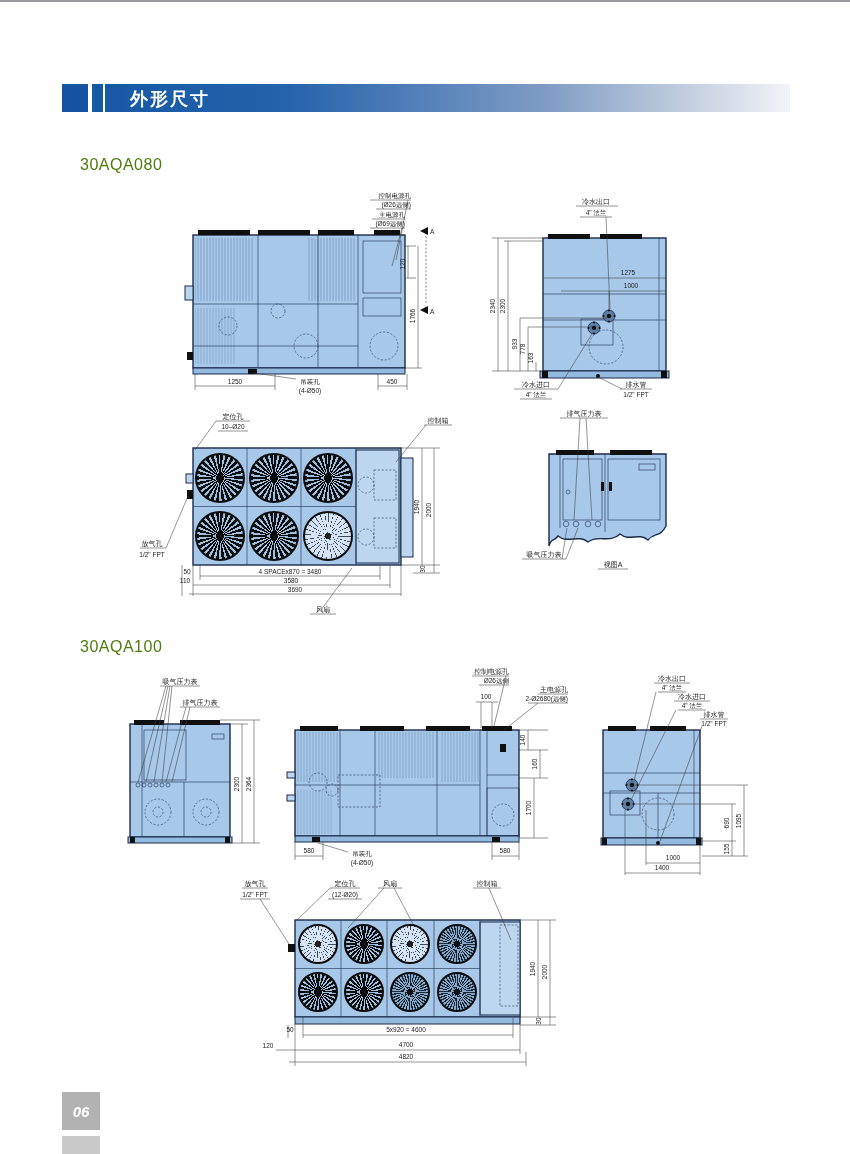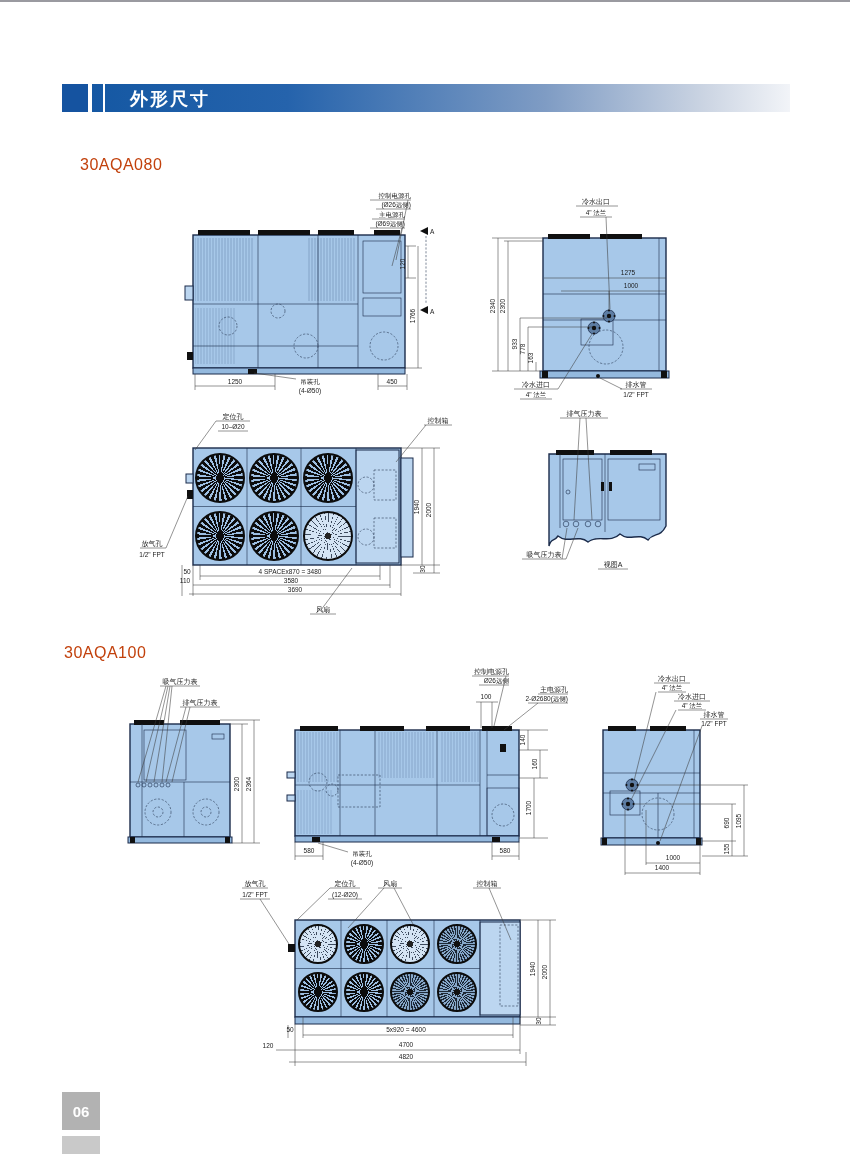--- a/index.html
+++ b/index.html
@@ -5,21 +5,21 @@
   html,body{margin:0;padding:0;}
   body{width:850px;height:1154px;background:#fff;position:relative;overflow:hidden;
        font-family:"Liberation Sans",sans-serif;}
   .topline{position:absolute;left:0;top:0;width:850px;height:2px;background:#9a9aa0;}
   
   .hdr-sq{position:absolute;left:62px;top:84px;width:26px;height:28px;background:#1553a0;}
   .hdr-bar{position:absolute;left:92px;top:84px;width:698px;height:28px;
            background:linear-gradient(90deg,#1558a3 0%,#2563ac 28%,#7f9cc4 65%,#ccd5e3 88%,#f2f4f8 100%);}
   .hdr-line{position:absolute;left:103px;top:84px;width:2px;height:28px;background:#fff;}
   .hdr-title{position:absolute;left:113px;top:87px;color:#fff;font-size:18px;font-weight:bold;letter-spacing:2px;margin-left:17px;}
-  .model{position:absolute;color:#c2410c;font-size:16px;letter-spacing:.5px;}
+  .model{position:absolute;color:#4d7c0f;font-size:16px;letter-spacing:.5px;}
   
   .dwg{position:absolute;}
   .dwg svg{display:block;overflow:visible;width:100%;height:100%;}
   .b{fill:#a7c8e9;stroke:#1b2b4a;stroke-width:1.4;}
   .b2{fill:#bcd6f0;stroke:#1b2b4a;stroke-width:1;}
   .b3{fill:#94b9de;stroke:#1b2b4a;stroke-width:1;}
   .t{stroke:#1b2b4a;stroke-width:.6;fill:none;}
   .d{stroke:#3a3a3a;stroke-width:.55;fill:none;}
   .da{stroke:#2a3a55;stroke-width:.6;fill:none;stroke-dasharray:2.2 1.6;}
   .k{fill:#101010;}
@@ -29,35 +29,35 @@
   
   .fan{position:absolute;border-radius:50%;border:2px solid #0c0c0c;box-sizing:border-box;}
   .fanD{background:radial-gradient(circle,#0c0c0c 0 4px,rgba(0,0,0,0) 4px),
         repeating-conic-gradient(#0c0c0c 0deg 8deg,#9dbfe2 8deg 14deg);}
   .fanL{background:radial-gradient(circle,#222 0 3px,rgba(0,0,0,0) 3px),
         repeating-conic-gradient(#3c4a5e 0deg 2deg,#d4e4f4 2deg 13deg);}
   .fanM{background:radial-gradient(circle,#111 0 3px,rgba(0,0,0,0) 3px),
         repeating-conic-gradient(#1d2836 0deg 4.5deg,#86a7c9 4.5deg 10deg);}
   
   .pg{position:absolute;left:62px;top:1092px;width:38px;height:38px;background:#b2b2b2;
-      color:#fff;font-weight:bold;font-size:15px;display:flex;align-items:center;justify-content:center;}
+      color:#fff;font-weight:bold;font-size:15px;display:flex;align-items:center;justify-content:center;font-style:italic;}
   .pg2{position:absolute;left:62px;top:1136px;width:38px;height:18px;background:#c9c9c9;}
 </style>
 </head>
 <body>
 
 <div class="topline"></div>
 
 <div class="hdr-sq"></div>
 <div class="hdr-bar"></div>
 <div class="hdr-line"></div>
 <div class="hdr-title">外形尺寸</div>
 
 <div class="model" style="left:80px;top:156px;">30AQA080</div>
-<div class="model" style="left:64px;top:638px;margin-top:6px;">30AQA100</div>
+<div class="model" style="left:80px;top:638px;">30AQA100</div>
 
 <div class="dwg" style="left:158px;top:186px;width:310px;height:215px;">
 <svg viewBox="0 0 310 215">
   <defs>
         <pattern id="vh1" width="3" height="4" patternUnits="userSpaceOnUse">
     <line x1="1" y1="0" x2="1" y2="4" stroke="#56749c" stroke-width="0.8"></line>
         </pattern>
       </defs>
   <g>
     <rect class="b" x="35" y="49" width="212" height="133"></rect>

